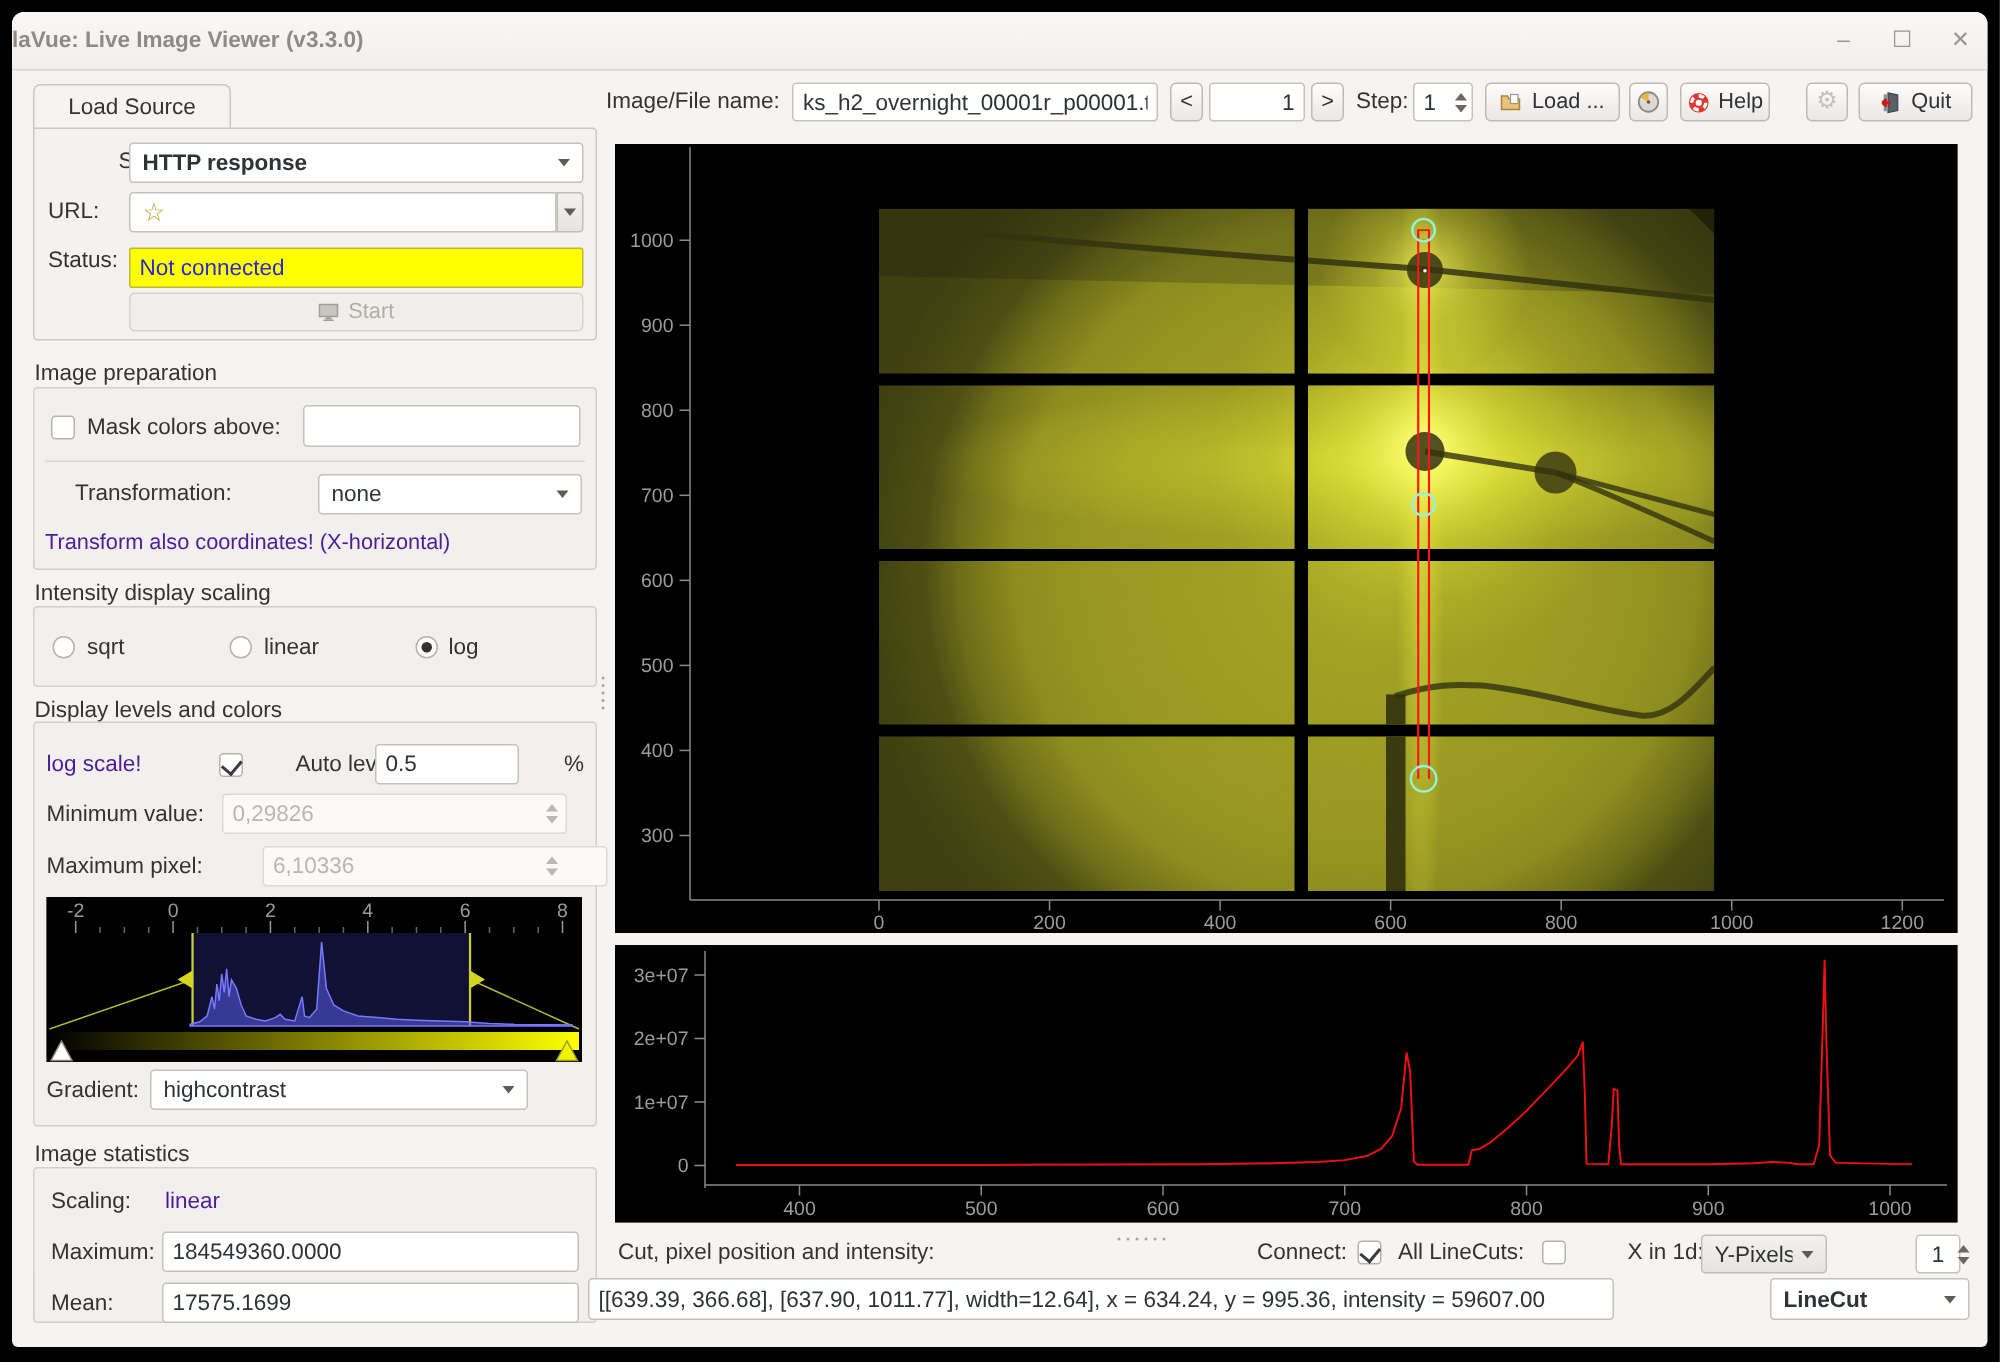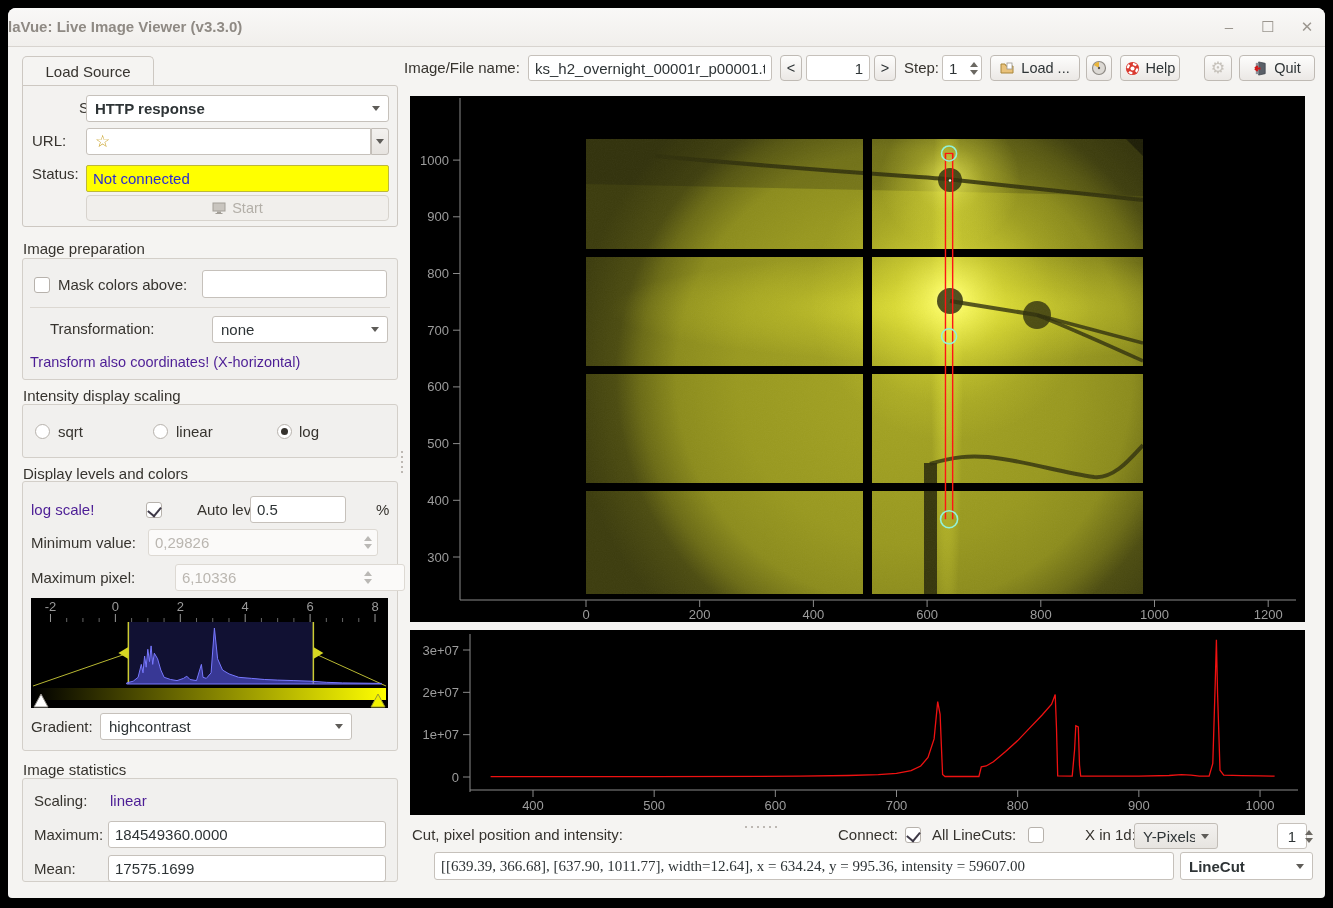--- a/index.html
+++ b/index.html
@@ -423,20 +423,20 @@
   <div class="combo flat" style="left:1126px;top:815px;width:84px;height:26px;">
     <span class="txt">Y-Pixels</span>
     <span class="arrow-down"></span>
   </div>
   <input class="input" style="left: 1269px; top: 815px; width: 30px; height: 26px; text-align: center;" value="1">
   <div class="spinbtns" style="left:1293px;top:815px;height:26px;">
     <div class="sp-up"></div>
     <div class="sp-dn"></div>
   </div>
 
-  <input class="input" style="left: 426px; top: 844px; width: 740px; height: 28px; font-family: Liberation Serif, serif;" value="[[639.39, 366.68], [637.90, 1011.77], width=12.64], x = 634.24, y = 995.36, intensity = 59607.00">
+  <input class="input" style="left: 384px; top: 844px; width: 684px; height: 28px;" value="[[639.39, 366.68], [637.90, 1011.77], width=12.64], x = 634.24, y = 995.36, intensity = 59607.00">
   <div class="combo" style="left:1172px;top:844px;width:133px;height:28px;">
     <span class="txt" style="font-weight:bold;">LineCut</span>
     <span class="arrow-down"></span>
   </div>
 
 </div>
 </div>
 
 </body></html>

